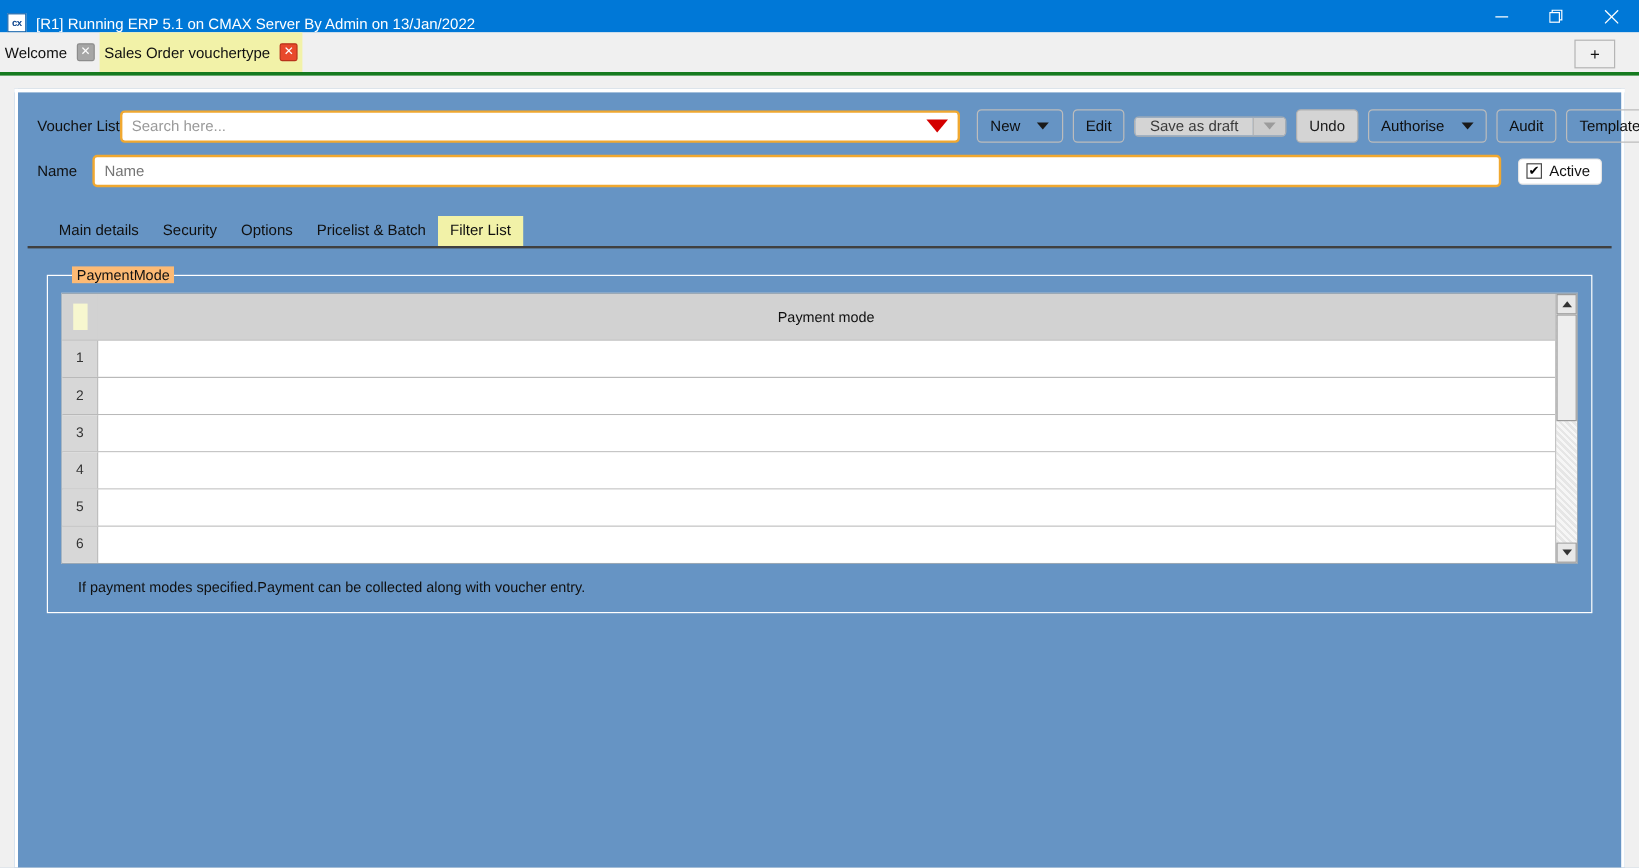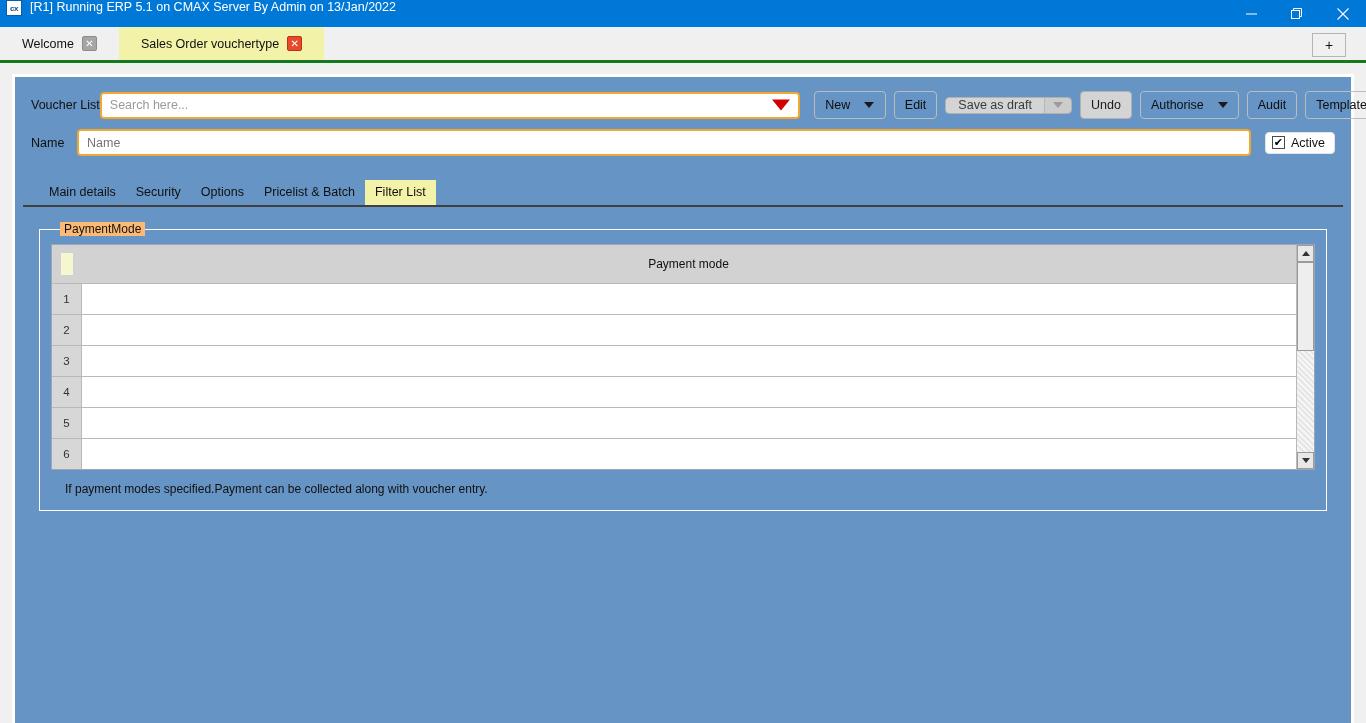--- a/index.html
+++ b/index.html
@@ -15,21 +15,21 @@
     font-size: 12px;
     color: #1a1a1a;
     -webkit-font-smoothing: antialiased;
   }
 
   
   .titlebar {
     height: 27px;
     background: #0078d7;
     display: flex;
-    align-items: flex-start;
+    align-items: flex-end;
     color: #ffffff;
     position: relative;
   }
   .app-icon {
     width: 16px;
     height: 16px;
     margin-left: 6px;
     margin-right: 8px;
     background: #ffffff;
     border: 1px solid #0a5da8;
@@ -69,21 +69,21 @@
     height: 33px;
     background: #f0f0f0;
     display: flex;
     align-items: stretch;
     position: relative;
     border-bottom: 3px solid #157a1f;
   }
   .tab {
     display: flex;
     align-items: center;
-    padding: 0 22px;
+    padding: 0 4px;
     gap: 8px;
     font-size: 12.5px;
     color: #101010;
     white-space: nowrap;
   }
   .tab.active {
     background: #f2f2a8;
   }
   .tab-close {
     width: 15px;

